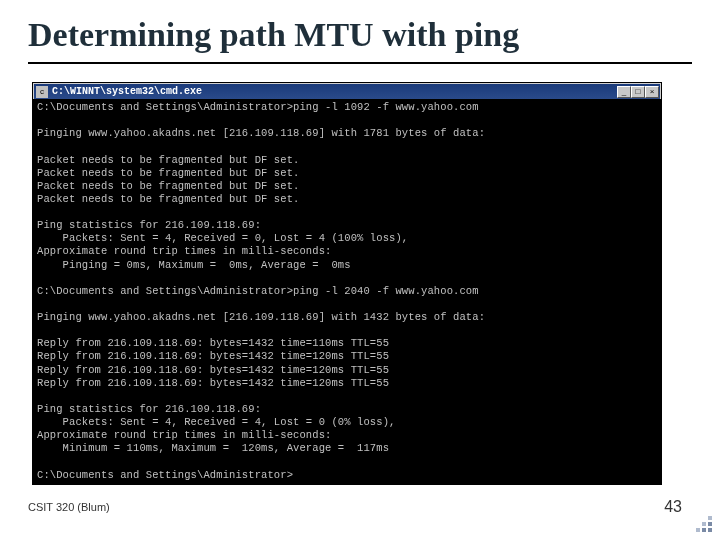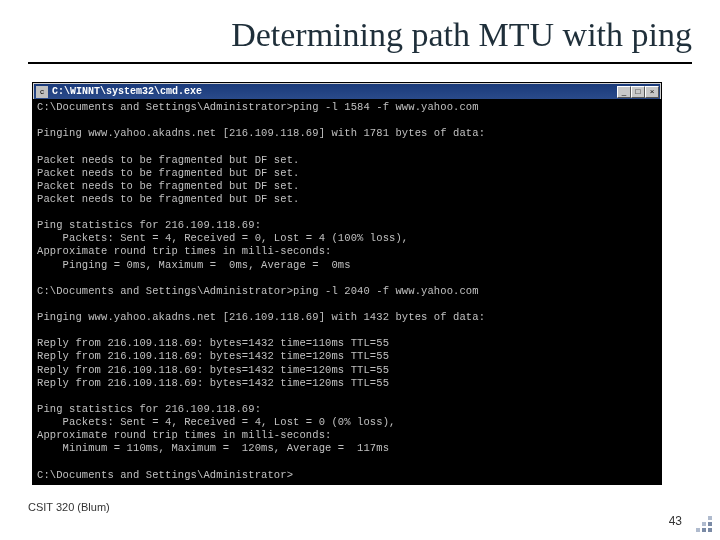--- a/index.html
+++ b/index.html
@@ -12,24 +12,23 @@
     overflow: hidden;
   }
   .slide {
     width: 720px;
     height: 540px;
     padding: 10px 28px 10px 28px;
     position: relative;
   }
   .title {
     font-size: 34px;
-    font-weight: 400;
+    font-weight: 700;
     color: #1f2f3a;
     padding: 6px 0 8px 0;
-    text-align: right;
   }
   .title-rule {
     border: none;
     border-top: 2px solid #000;
     margin: 0 0 18px 0;
     width: 100%;
   }
   .cmd-window {
     width: 630px;
     margin-left: 4px;
@@ -97,23 +96,23 @@
     position: absolute;
     left: 28px;
     bottom: 27px;
     font-family: Arial, sans-serif;
     font-size: 11px;
     color: #333;
   }
   .footer-right {
     position: absolute;
     right: 38px;
-    bottom: 12px;
+    bottom: 24px;
     font-family: Arial, sans-serif;
-    font-size: 12px;
+    font-size: 16px;
     color: #333;
   }
   .corner-dec {
     position: absolute;
     right: 8px;
     bottom: 8px;
     width: 22px;
     height: 22px;
   }
   .corner-dec span {
@@ -140,21 +139,21 @@
   <div class="cmd-window">
     <div class="cmd-titlebar">
       <span class="cmd-icon">c</span>
       <span class="cmd-title-text">C:\WINNT\system32\cmd.exe</span>
       <div class="cmd-winbtns">
         <div class="cmd-winbtn">_</div>
         <div class="cmd-winbtn">□</div>
         <div class="cmd-winbtn">×</div>
       </div>
     </div>
-    <div class="cmd-body"><span>C:\Documents and Settings\Administrator&gt;</span><span>ping -l 1584 -f www.yahoo.com</span>
+    <div class="cmd-body"><span>C:\Documents and Settings\Administrator&gt;</span><span>ping -l 1092 -f www.yahoo.com</span>
 
 <span>Pinging www.yahoo.akadns.net [216.109.118.69] with 1781 bytes of data:</span>
 
 <span>Packet needs to be fragmented but DF set.</span>
 <span>Packet needs to be fragmented but DF set.</span>
 <span>Packet needs to be fragmented but DF set.</span>
 <span>Packet needs to be fragmented but DF set.</span>
 
 <span>Ping statistics for 216.109.118.69:</span>
 <span>    Packets: Sent = 4, Received = 0, Lost = 4 (100% loss),</span>

